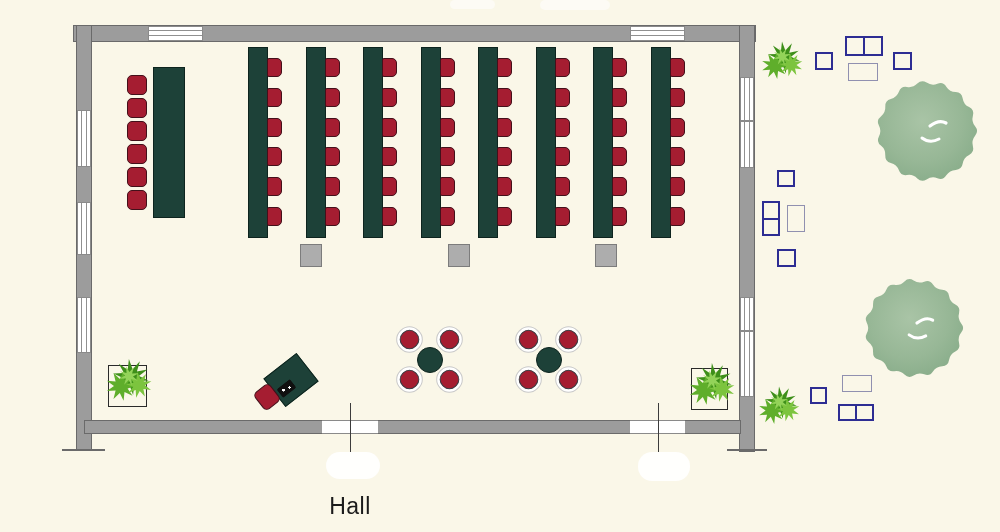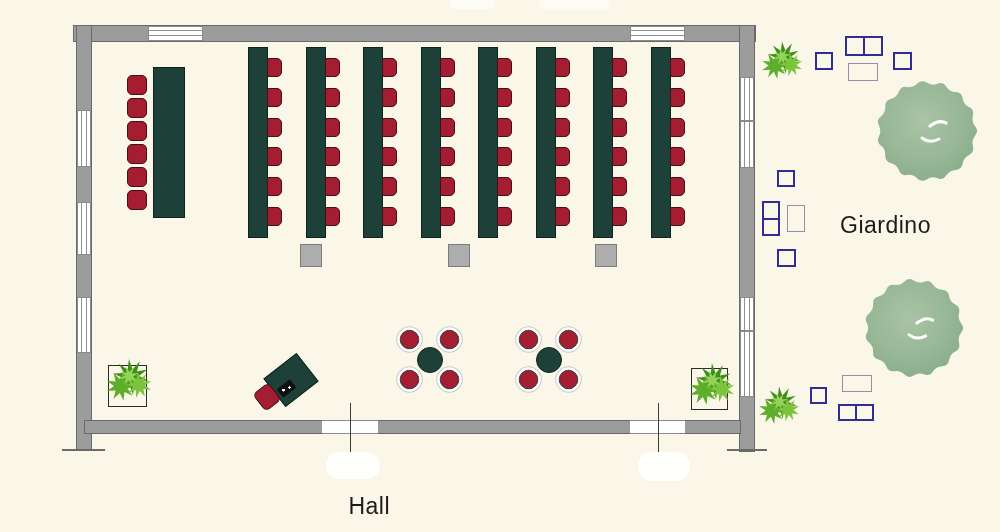--- a/index.html
+++ b/index.html
@@ -228,15 +228,14 @@
   <div class="abs light-box" style="left:842px;top:375px;width:30px;height:17px;"></div>
   <div class="abs navy-box" style="left:838px;top:404px;width:36px;height:17px;">
     <div class="divider-v"></div>
   </div>
 
   <div class="abs blob" style="left:326px;top:452px;width:54px;height:27px;"></div>
   <div class="abs blob" style="left:638px;top:452px;width:52px;height:29px;"></div>
   <div class="abs smudge" style="left:450px;top:0;width:45px;height:9px;"></div>
   <div class="abs smudge" style="left:540px;top:0;width:70px;height:10px;"></div>
 
-  <div class="abs label" style="left:310px;top:493px;width:80px;text-align:right;">Hall</div>
-  <div class="abs label" style="left:840px;top:212px;">Giardino</div>
+  <div class="abs label" style="left:310px;top:493px;width:80px;text-align:center;">Hall</div>
 </div>
 
 </body></html>

